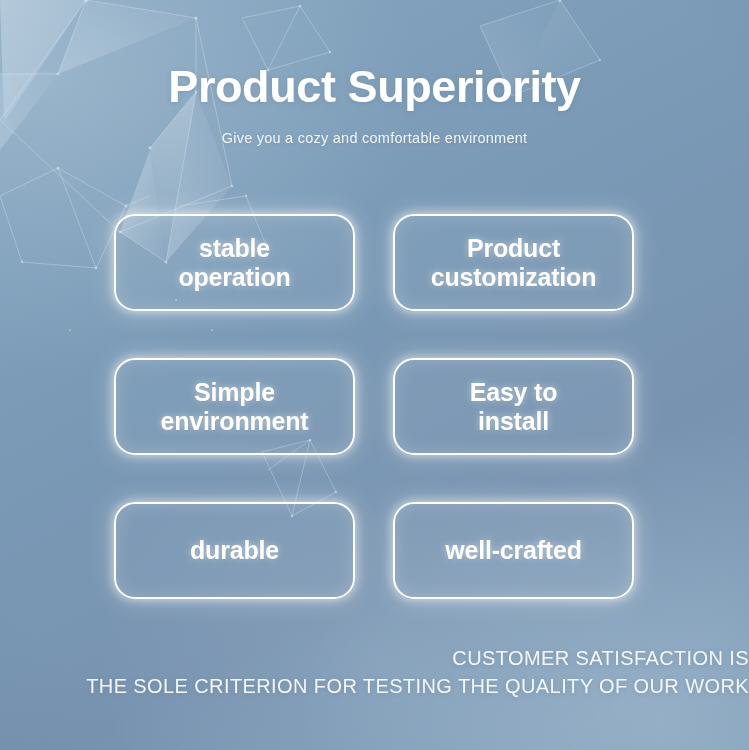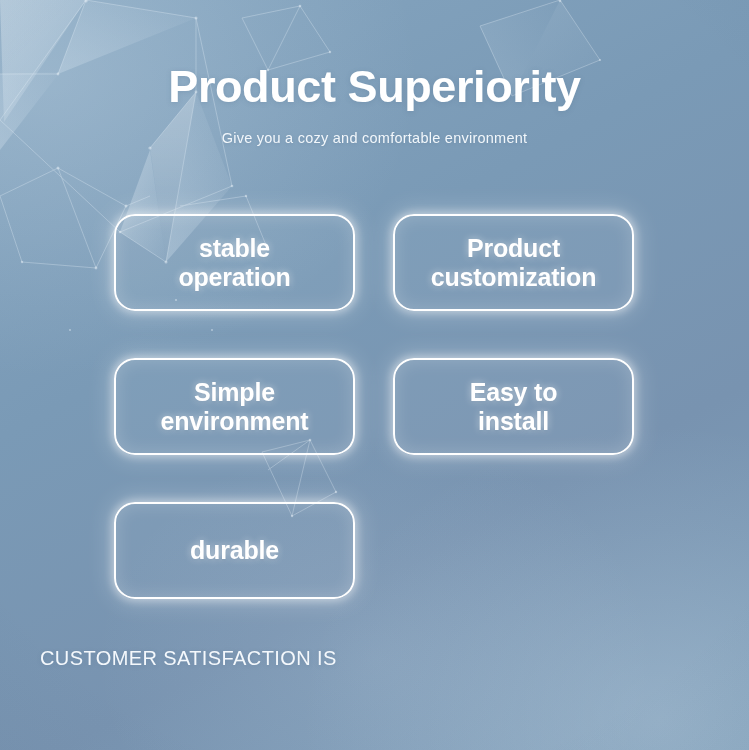--- a/index.html
+++ b/index.html
@@ -89,23 +89,22 @@
     font-stretch:condensed;
     padding:0 8px;
     text-shadow:0 0 7px rgba(255,255,255,0.55), 0 1px 3px rgba(80,110,140,0.30);
     white-space:pre-line;
   }
 
   
   .footer {
     position:absolute;
     top:644px; left:0; width:749px;
-    text-align:left;
+    text-align:right;
     color:#f4f8fc;
-    padding-left:40px;
   }
   .footer-line {
     font-size:20px;
     font-weight:300;
     letter-spacing:0.4px;
     line-height:1.42;
     text-shadow:0 1px 4px rgba(85,115,145,0.30);
   }
 </style>
 </head>
@@ -207,19 +206,23 @@
       <span class="card-label">Simple
 environment</span>
     </div>
     <div class="card">
       <span class="card-label">Easy to
 install</span>
     </div>
     <div class="card">
       <span class="card-label">durable</span>
     </div>
+    <div class="card">
+      <span class="card-label">well-crafted</span>
+    </div>
   </div>
 
   <div class="footer">
     <div class="footer-line">CUSTOMER SATISFACTION IS</div>
+    <div class="footer-line">THE SOLE CRITERION FOR TESTING THE QUALITY OF OUR WORK</div>
   </div>
 
 </div>
 
 </body></html>

